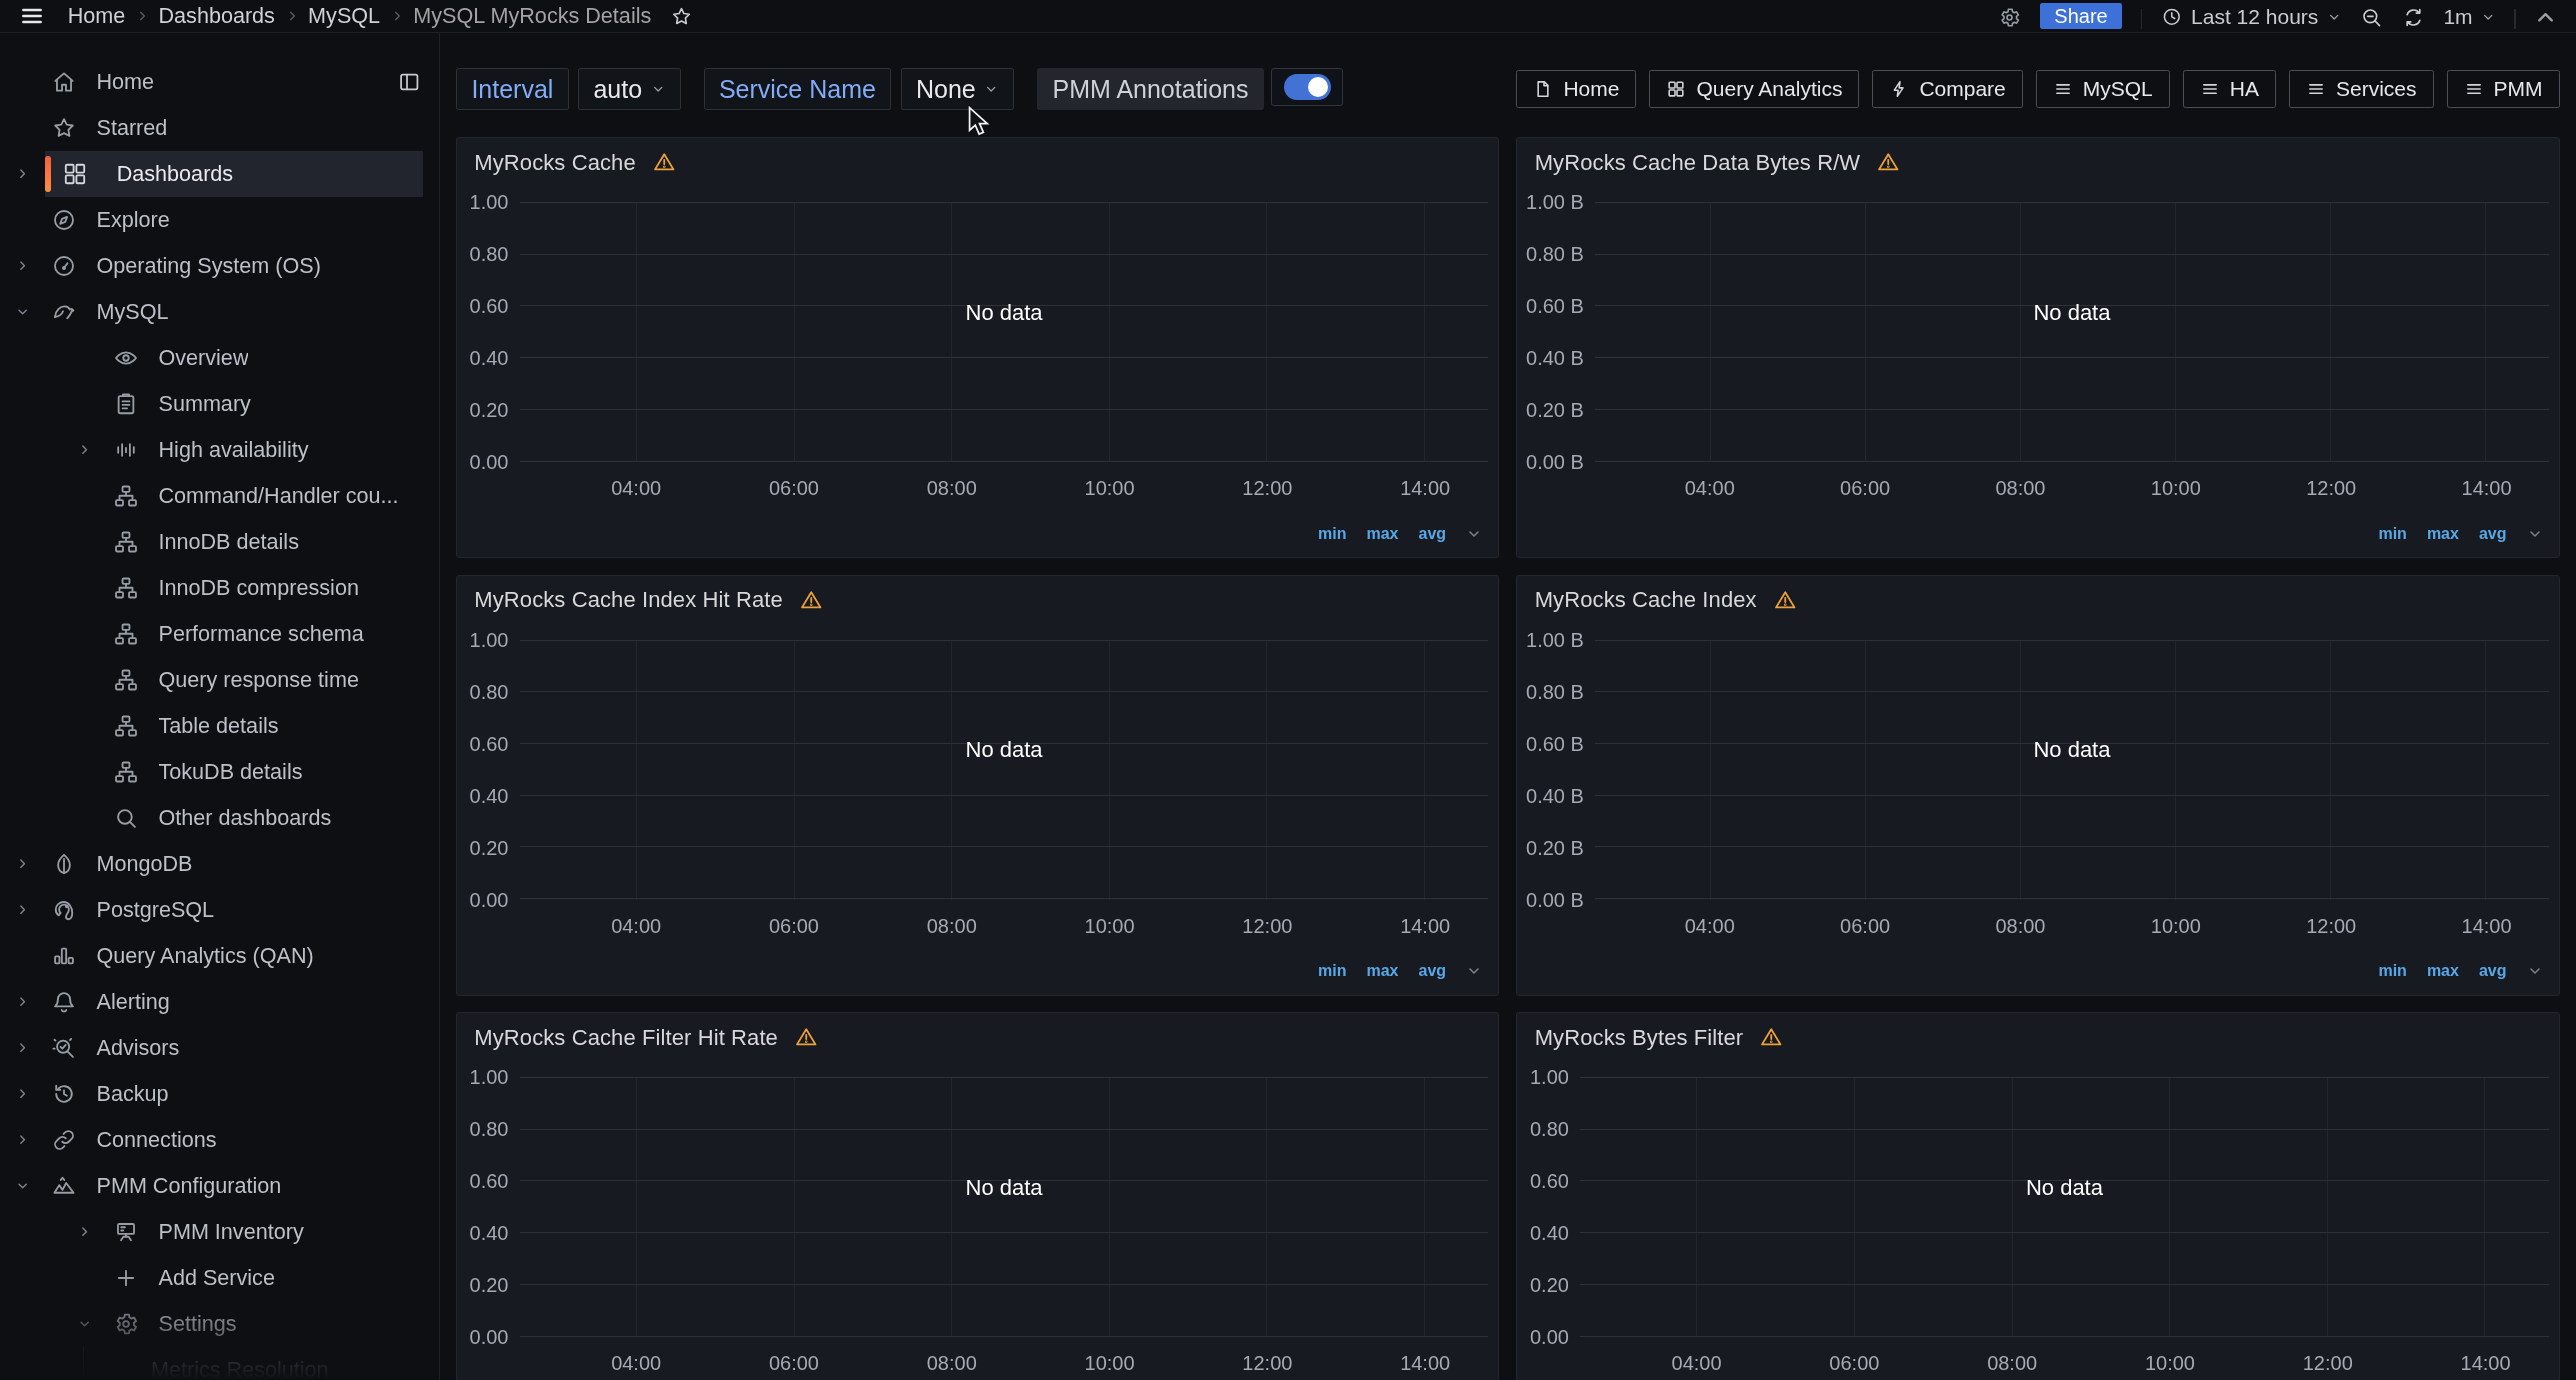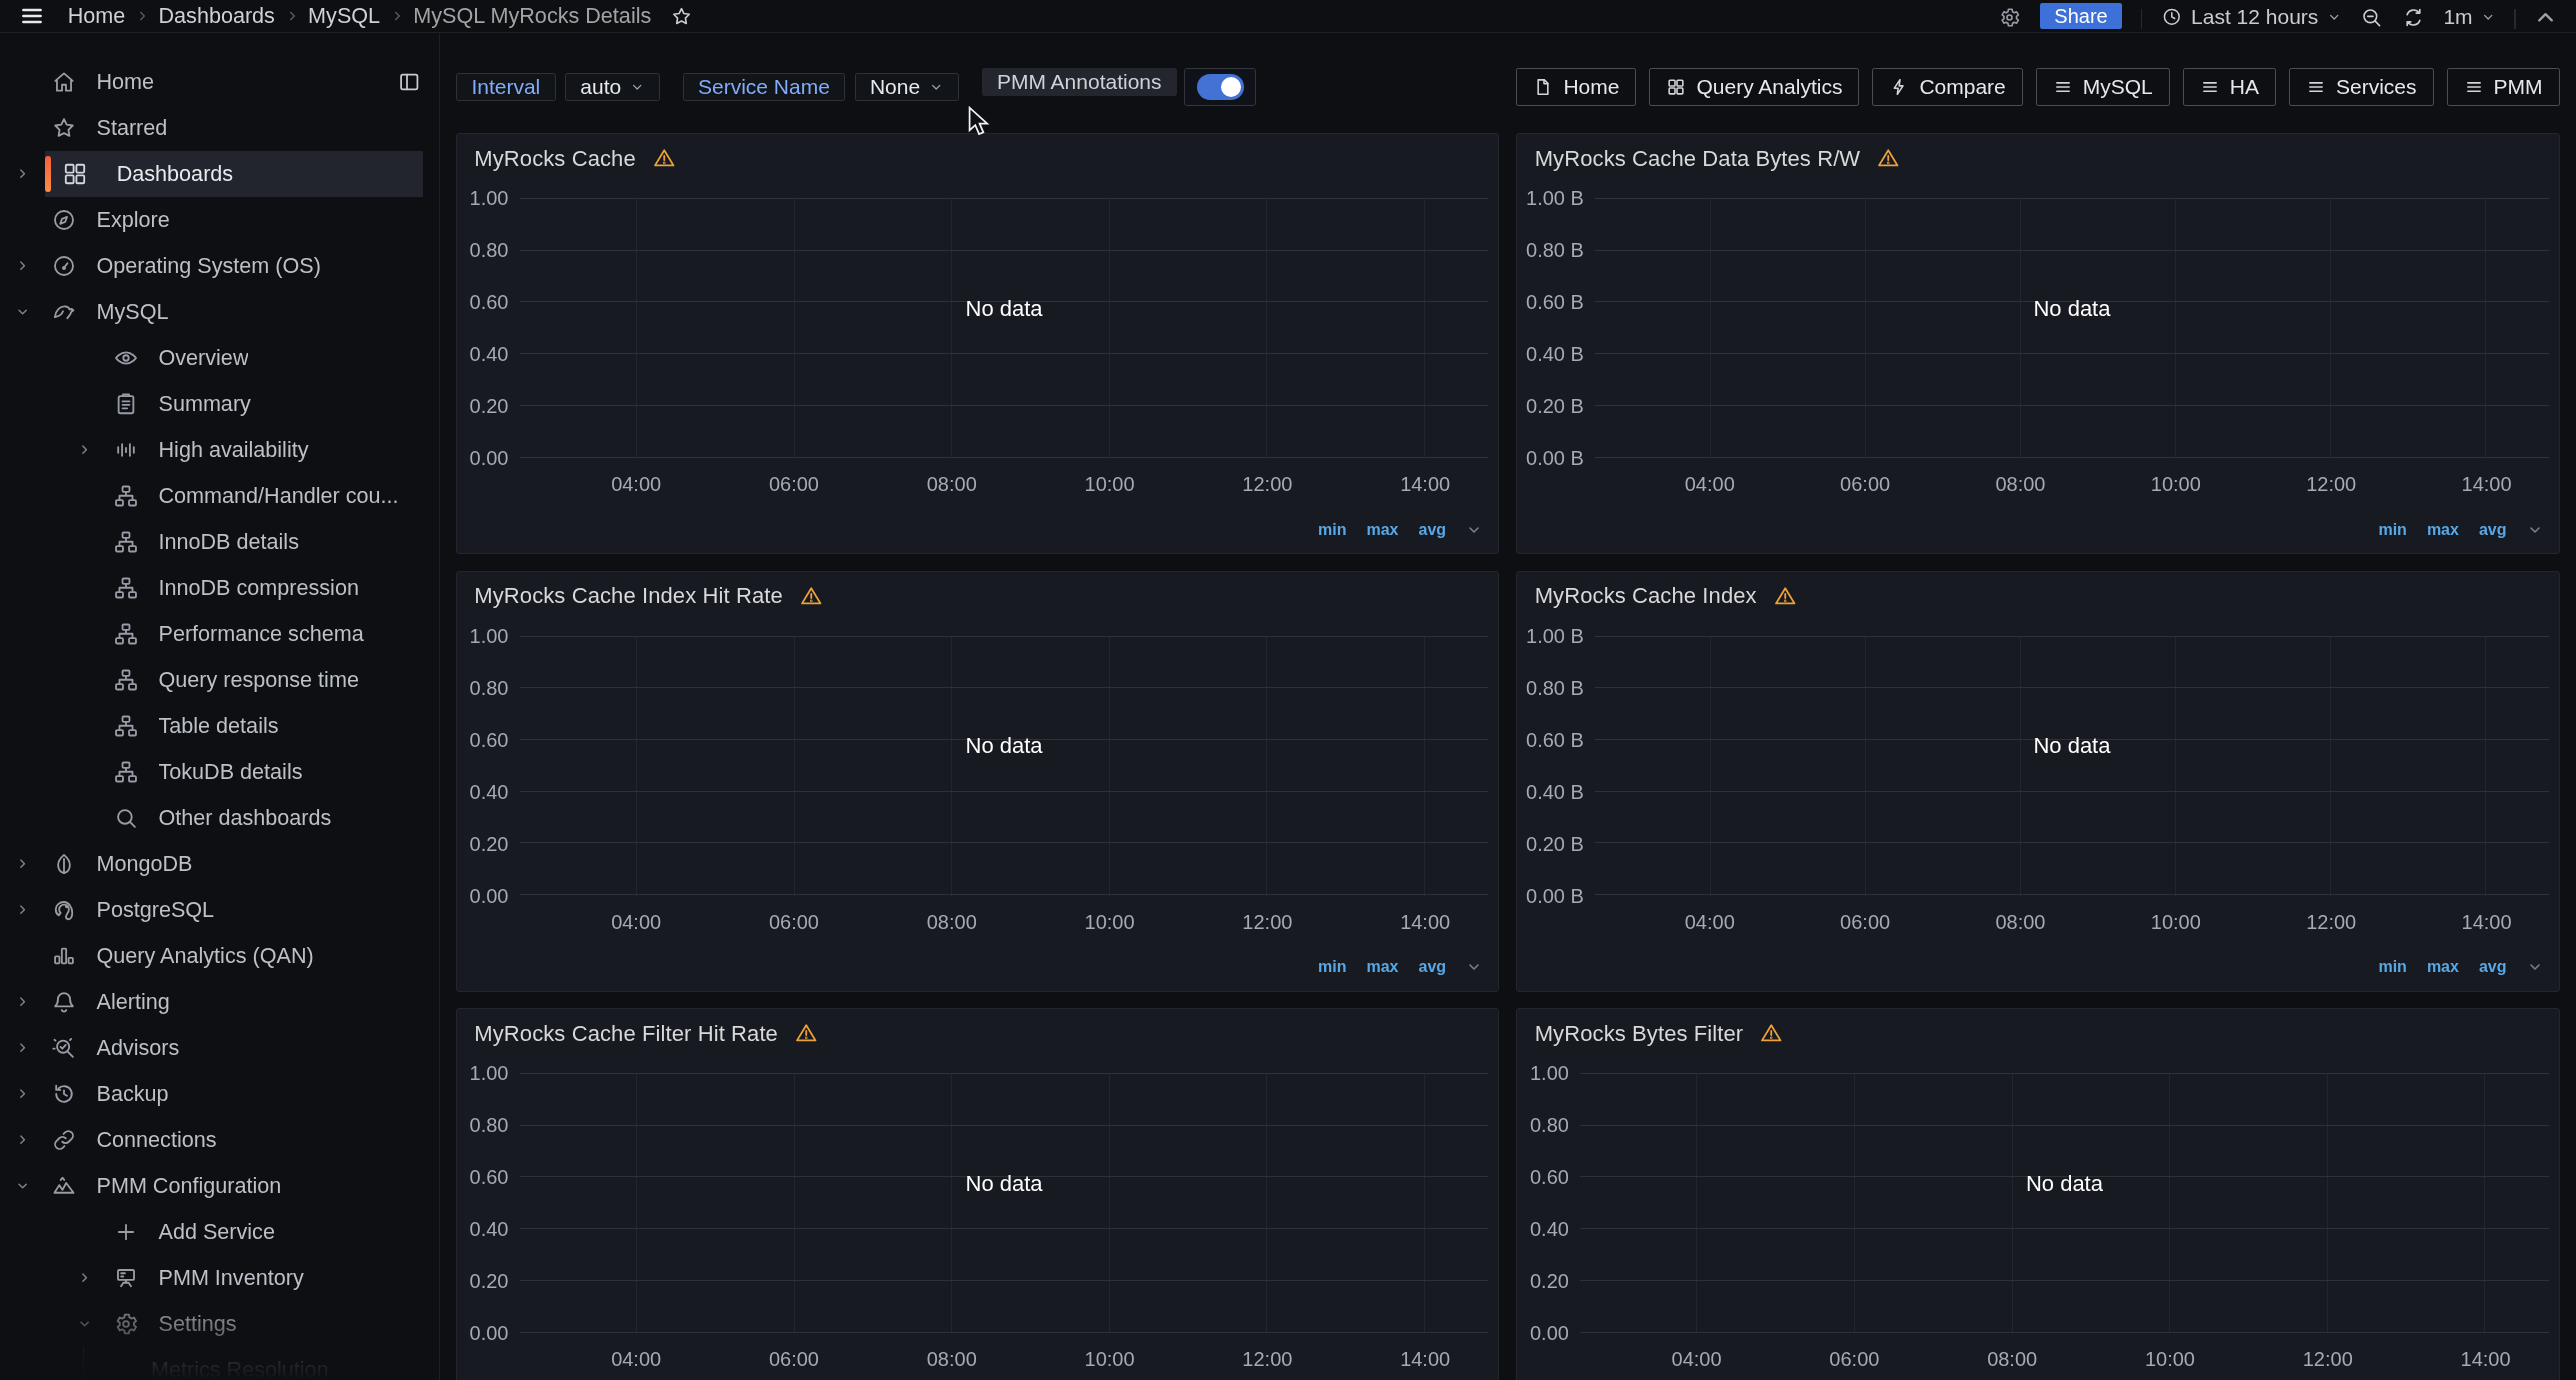--- a/index.html
+++ b/index.html
@@ -66,22 +66,22 @@
   .si.active::before{content:"";position:absolute;left:45px;top:5px;bottom:5px;width:5.8px;
     border-radius:2.9px;background:linear-gradient(180deg,#f55f3e,#fa8e42)}
   .si.active .lbl{color:#e9eaee;margin-left:10px}
   .si.active .slot-icon{margin-left:16px}
   .dock-btn{position:absolute;right:17.3px;top:50%;transform:translateY(-50%)}
   .dock-btn svg{width:24.5px;height:24.5px}
 
   
   #dash-toolbar{display:flex;align-items:center;margin:35px 16.5px 0 16px}
   .tgroup{display:flex;gap:9.3px;margin-right:23px}
-  .chip{height:28px;border:1.4px solid #2e3138;border-radius:2.2px;background:#111419;
-    display:flex;align-items:center;padding:0 14.4px;font-size:21px;gap:8.6px;white-space:nowrap}
+  .chip{height:42px;border:1.4px solid #2e3138;border-radius:2.2px;background:#111419;
+    display:flex;align-items:center;padding:0 14.4px;font-size:25px;gap:8.6px;white-space:nowrap}
   .chip.lab{color:var(--labelblue);font-weight:500}
   .chip.val{color:#e8e9ed}
   .chip.hl{background:#23262d;border-color:#23262d;color:#cfd2d8;font-weight:500}
   .caret svg{width:14.4px;height:14.4px;fill:none;stroke:#9ca1a9;stroke-width:2.2;
     stroke-linecap:round;stroke-linejoin:round}
   .toggle-chip{height:38px;border:1.4px solid #33363d;border-radius:2.9px;display:flex;
     align-items:center;padding:0 11.5px;background:#0f1218;cursor:pointer}
   .pill{width:47px;height:26px;border-radius:13px;background:#4272d4;position:relative}
   .pill::after{content:"";position:absolute;right:2.9px;top:2.9px;width:20px;height:20px;border-radius:50%;background:#fff}
   #toolbar-spacer{flex:1}
@@ -557,43 +557,43 @@
       <span class="slot-icon">
           <svg viewBox="0 0 24 24" class="ic">
             <path d="M3.2 18.2l4.4-7 3 4.4 3.4-6.4 6.8 9z"></path>
             <path d="M9 6.4l1.6-2 1.6 2"></path>
           </svg>
         </span>
       <span class="lbl">PMM Configuration</span>
     </div>
 
     <div class="si l1">
-      <span class="slot-chev"></span>
-      <span class="slot-icon">
-          <svg viewBox="0 0 24 24" class="ic">
-            <path d="M12 5.4v13.2M5.4 12h13.2"></path>
-          </svg>
-        </span>
-      <span class="lbl">Add Service</span>
-    </div>
-
-    <div class="si l1">
       <span class="slot-chev">
           <svg viewBox="0 0 24 24">
             <path d="M9.5 7l5 5-5 5"></path>
           </svg>
         </span>
       <span class="slot-icon">
           <svg viewBox="0 0 24 24" class="ic">
             <rect x="4.6" y="4.6" width="14.8" height="9.2" rx="1.2"></rect>
             <path d="M7.6 7.6h3.4M7.6 10.6h1.8"></path>
             <path d="M12 13.8v2.6M7.4 19.6l2.2-3.2h4.8l2.2 3.2"></path>
           </svg>
         </span>
       <span class="lbl">PMM Inventory</span>
+    </div>
+
+    <div class="si l1">
+      <span class="slot-chev"></span>
+      <span class="slot-icon">
+          <svg viewBox="0 0 24 24" class="ic">
+            <path d="M12 5.4v13.2M5.4 12h13.2"></path>
+          </svg>
+        </span>
+      <span class="lbl">Add Service</span>
     </div>
 
     <div class="si l1">
       <span class="slot-chev">
           <svg viewBox="0 0 24 24">
             <path d="M7 10l5 5 5-5"></path>
           </svg>
         </span>
       <span class="slot-icon">
           <svg viewBox="0 0 24 24" class="ic">

